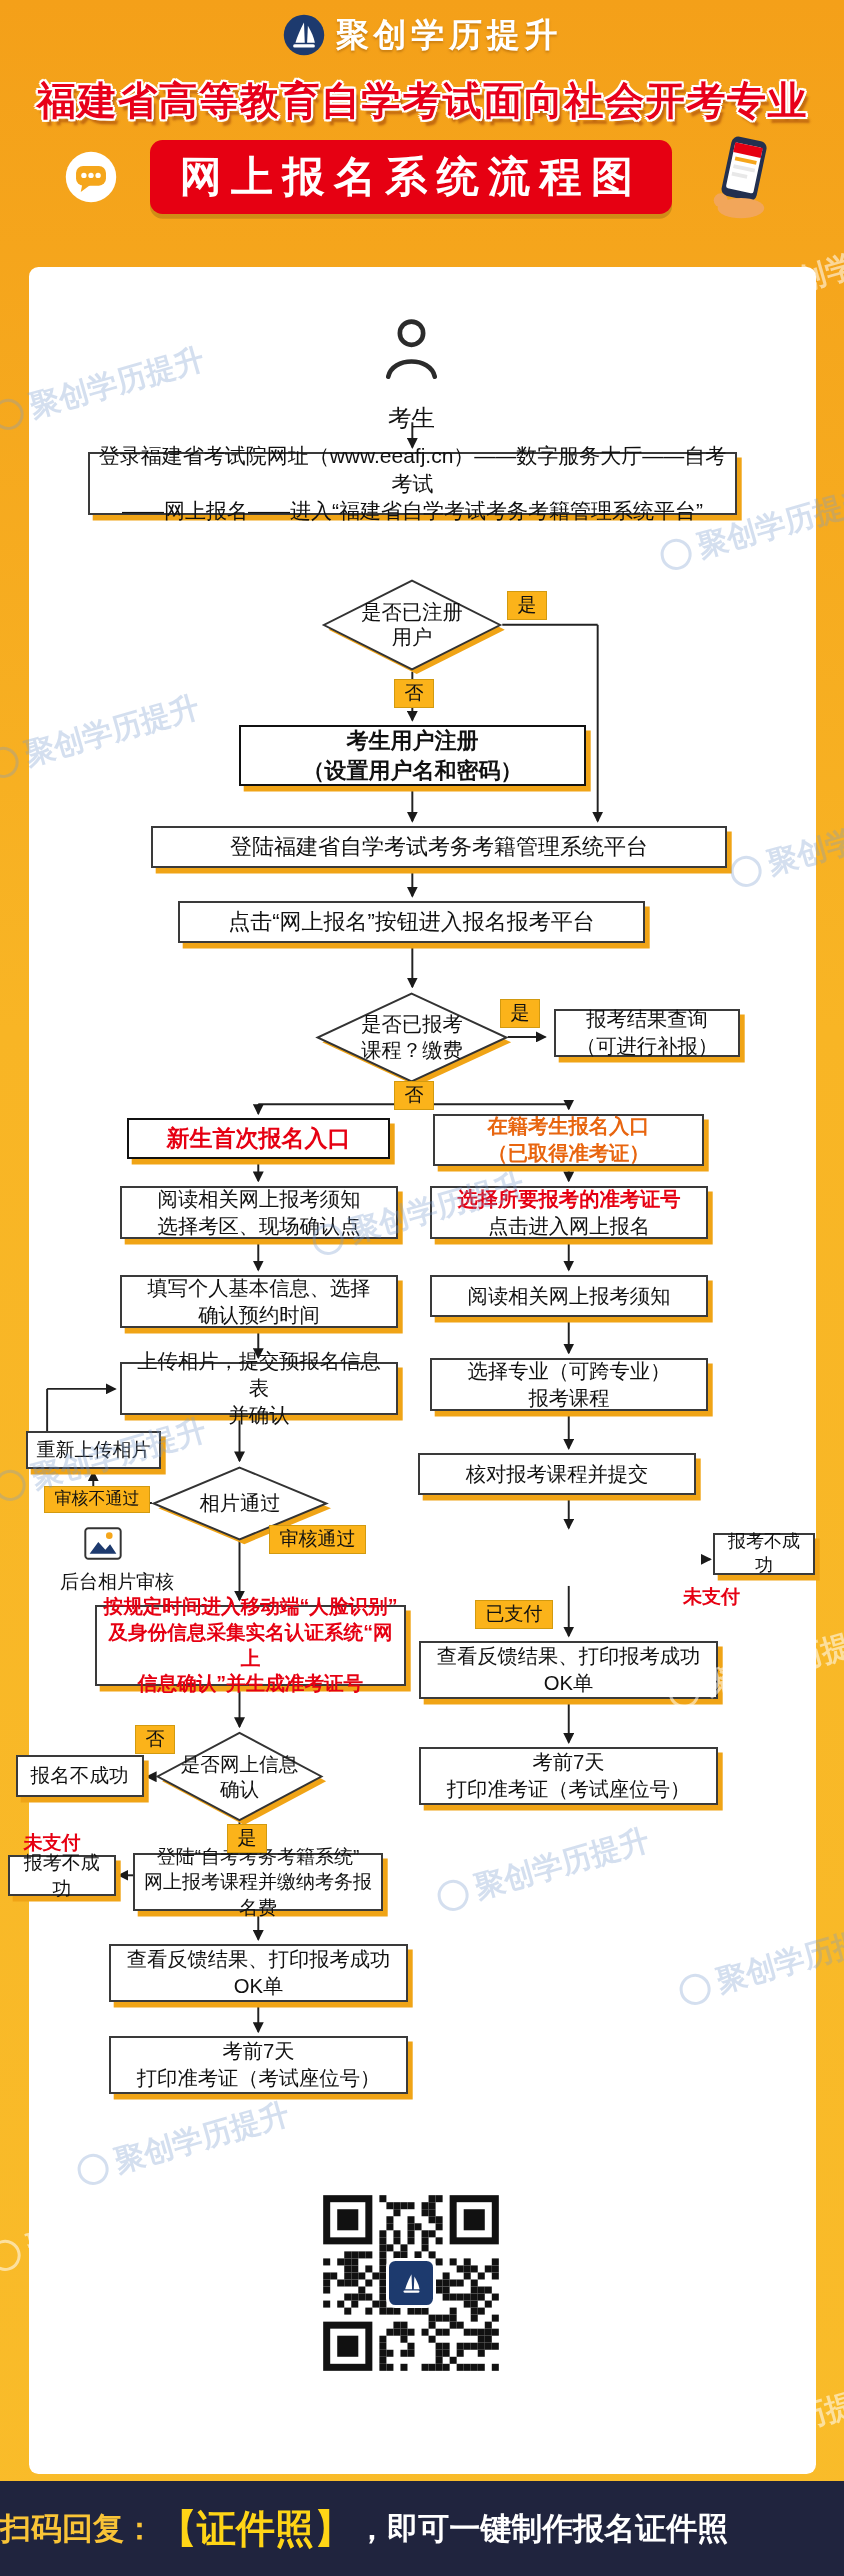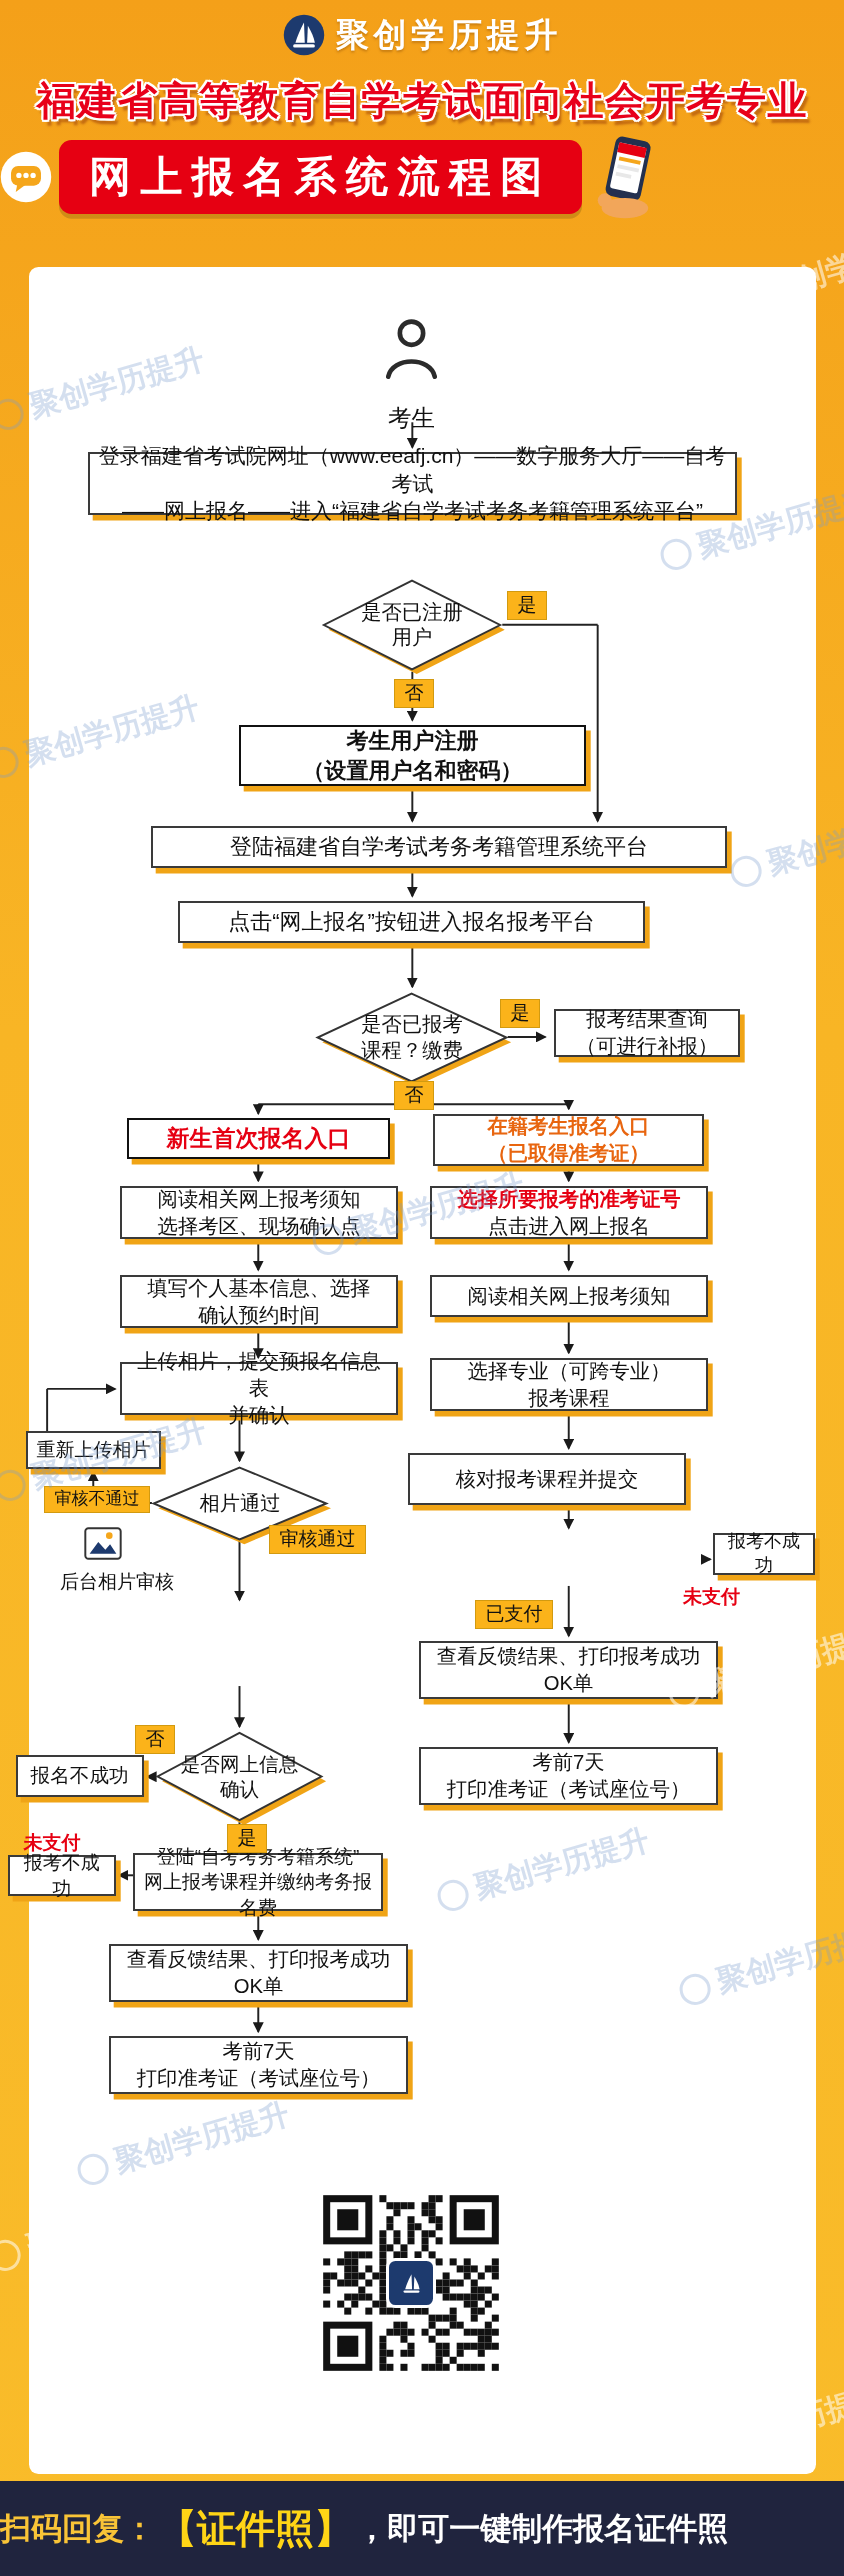--- a/index.html
+++ b/index.html
@@ -4,21 +4,21 @@
 <style>
   html,body{margin:0;padding:0;}
   .page{position:relative;width:845px;height:2576px;overflow:hidden;
         background:linear-gradient(180deg,#F4A019 0%,#F8B525 40%,#F9BC2A 100%);
         font-family:"Liberation Sans","DejaVu Sans",sans-serif;color:#111;}
   
   .brand{position:absolute;top:12.5px;left:0;width:100%;display:flex;justify-content:center;align-items:center;gap:11px;z-index:5;}
   .brand-text{color:#fff;font-size:33px;font-weight:700;letter-spacing:4.7px;text-shadow:0 1.6px 2.3px rgba(120,60,0,.35);}
   .title1{position:absolute;top:74px;left:0;width:100%;text-align:center;font-size:39px;font-weight:900;letter-spacing:1.6px;color:#E8001A;z-index:5;
           text-shadow:-1.6px -1.6px 0 #fff,1.6px -1.6px 0 #fff,-1.6px 1.6px 0 #fff,1.6px 1.6px 0 #fff,0 -2.3px 0 #fff,0 2.3px 0 #fff,-2.3px 0 0 #fff,2.3px 0 0 #fff,3.9px 5.5px 2.3px rgba(130,35,5,.45);}
-  .title2row{position:absolute;top:135px;left:0;width:100%;display:flex;align-items:center;gap:7px;z-index:5;}
+  .title2row{position:absolute;top:135px;left:0;width:100%;display:flex;justify-content:center;align-items:center;gap:33px;z-index:5;}
   .title2box{background:#E60012;color:#fff;font-size:42px;font-weight:900;letter-spacing:9.4px;
              padding:9.4px 30px;border-radius:12.5px;box-shadow:0 4.7px 0 rgba(0,0,0,.15);}
   
   .panel{position:absolute;left:29px;top:267px;width:787px;height:2207px;background:#fff;border-radius:9.4px;z-index:1;}
   
   .connectors{position:absolute;left:0;top:0;width:845px;height:2576px;z-index:10;pointer-events:none;}
   
   .node{position:absolute;z-index:20;background:#fff;border:2px solid #3a3a3a;box-shadow:4.7px 5.5px 0 #F0A416;
         display:flex;flex-direction:column;align-items:center;justify-content:center;text-align:center;
         font-size:20.3px;line-height:1.32;padding:4.7px 6.3px;box-sizing:border-box;}
@@ -233,20 +233,25 @@
   <div class="tag" style="left:44px;top:1486px;font-size:17px">审核不通过</div>
   <div class="tag" style="left:269px;top:1525px">审核通过</div>
 
   <svg style="position:absolute;left:84px;top:1527px;z-index:20" width="38" height="33" viewBox="0 0 48 42">
     <rect x="1.5" y="1.5" width="45" height="39" rx="4" fill="#fff" stroke="#333" stroke-width="2.5"></rect>
     <path d="M7 34 L18 19 L27 29 L33 22 L41 34 Z" fill="#1D3A6E"></path>
     <circle cx="32" cy="11" r="4.2" fill="#F5A61B"></circle>
   </svg>
   <div class="plain-label" style="left:31px;top:1569px;width:172px">后台相片审核</div>
 
+  <div class="node nred" style="left:95px;top:1605px;width:311px;height:81px;font-size:19.6px">
+    <span>按规定时间进入移动端“人脸识别”</span>
+    <span>及身份信息采集实名认证系统“网上</span>
+    <span>信息确认”并生成准考证号</span>
+  </div>
 
   <div class="diamond" style="left:156px;top:1731px;width:167px;height:91px">
     <svg viewBox="0 0 214 116">
         <polygon points="113,8 218,64 113,120 8,64" fill="#F0A416"></polygon>
         <polygon points="107,2 212,58 107,114 2,58" fill="#fff" stroke="#333" stroke-width="2.5"></polygon>
       </svg>
     <div class="dtext" style="font-size:19.6px">
         <span>是否网上信息</span>
         <span>确认</span>
       </div>
@@ -281,21 +286,21 @@
     <span class="t-red">选择所要报考的准考证号</span>
     <span>点击进入网上报名</span>
   </div>
   <div class="node" style="left:430px;top:1275px;width:278px;height:42px">
     <span>阅读相关网上报考须知</span>
   </div>
   <div class="node" style="left:430px;top:1358px;width:278px;height:53px">
     <span>选择专业（可跨专业）</span>
     <span>报考课程</span>
   </div>
-  <div class="node" style="left:408px;top:1453px;width:278px;height:52px">
+  <div class="node" style="left:418px;top:1453px;width:278px;height:42px">
     <span>核对报考课程并提交</span>
   </div>
   <div class="node" style="left:713px;top:1533px;width:102px;height:42px;font-size:18px">
     <span>报考不成功</span>
   </div>
   <div class="tag-red" style="left:683px;top:1586px">未支付</div>
   <div class="tag" style="left:475px;top:1600px">已支付</div>
 
   <div class="node" style="left:419px;top:1641px;width:299px;height:58px">
     <span>查看反馈结果、打印报考成功</span>

